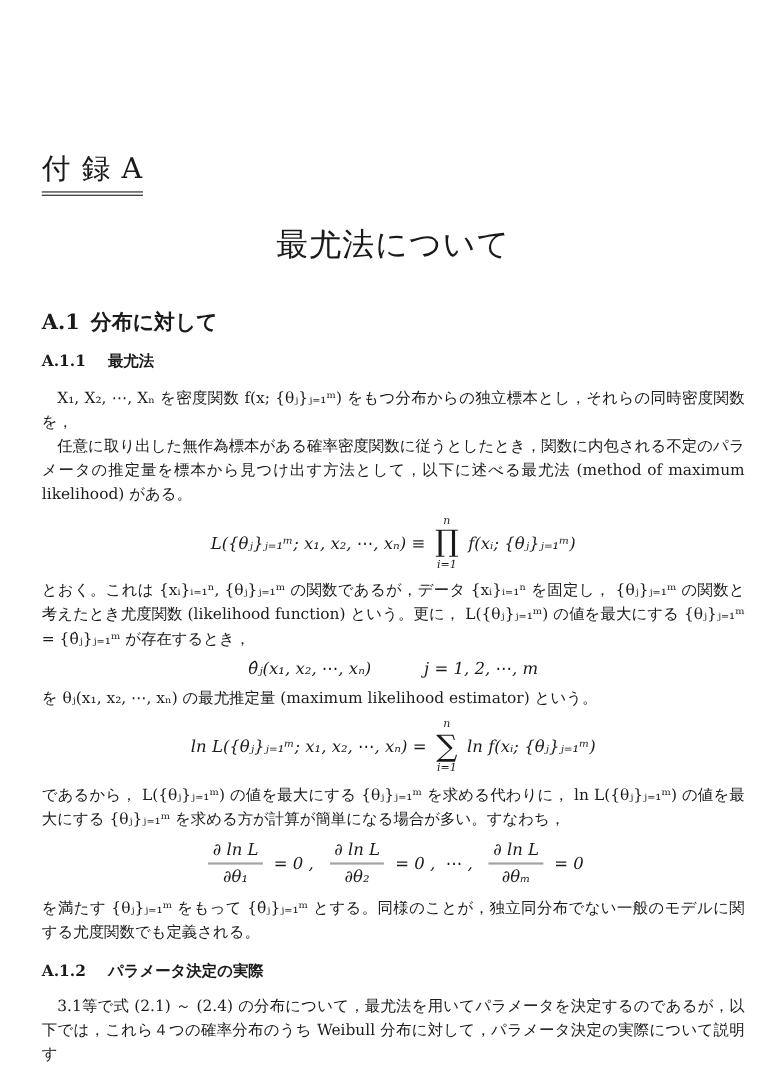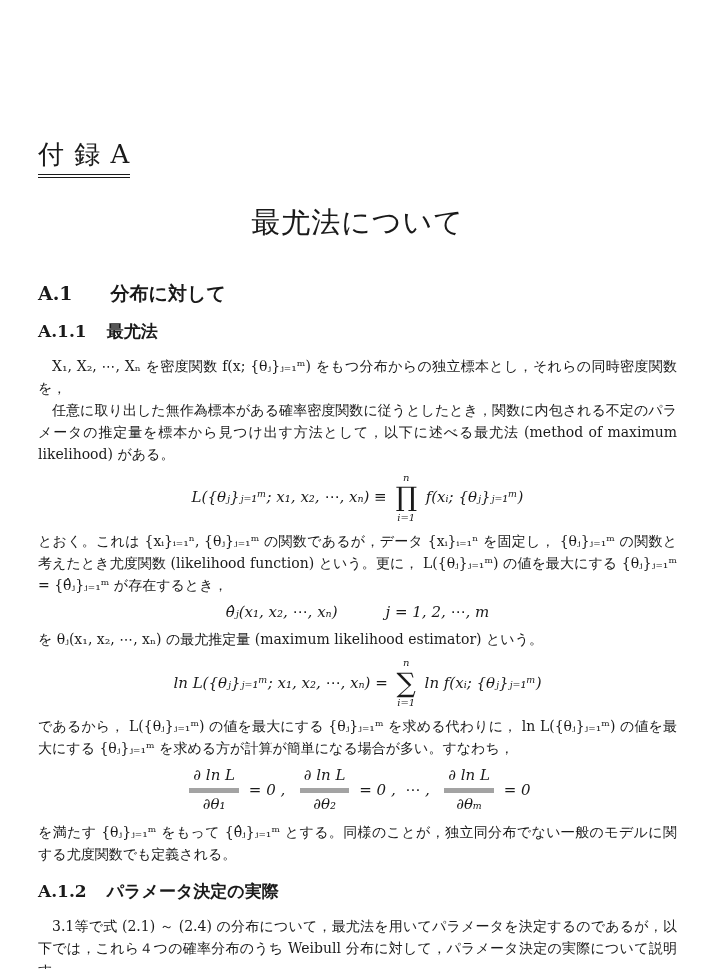--- a/index.html
+++ b/index.html
@@ -27,24 +27,24 @@
   .chapter-title {
     margin: 0 0 42px 0;
     font-size: 29px; font-weight: 400; line-height: 1.2;
     letter-spacing: 1px;
     text-align: center;
   }
   .section-heading {
     margin: 0 0 17px 0;
     font-size: 19px; font-weight: 700; line-height: 1.2;
   }
-  .section-heading .num { margin-right: 38px; }
+  .section-heading .num { margin-right: 10px; }
   .subsection-heading {
     margin: 0 0 12px 0;
-    font-size: 17px; font-weight: 700; line-height: 1.25;
+    font-size: 14px; font-weight: 700; line-height: 1.25;
   }
   .subsection-heading .num { margin-right: 20px; }
   .subsection-heading.later { margin-top: 16px; }
   p.body {
     margin: 0;
     font-size: 14px; line-height: 22px;
     text-align: justify;
   }
   p.body.indent { text-indent: 1em; }
   .equation {
@@ -56,21 +56,21 @@
   .bigop {
     display: inline-flex; flex-direction: column; align-items: center;
     margin: 0 4px; line-height: 1; font-style: normal;
   }
   .bigop .limit { font-size: 10px; font-style: italic; line-height: 1.15; }
   .bigop .operator { font-size: 27px; line-height: 1.05; }
   .frac {
     display: inline-flex; flex-direction: column; align-items: center;
     margin: 0 5px; line-height: 1.3; text-align: center;
   }
-  .frac .numerator { padding: 0 4px 2px; border-bottom: 5px solid #a3a3a3; }
+  .frac .numerator { padding: 0 4px 2px; border-bottom: 2px solid #a3a3a3; }
   .frac .denominator { padding-top: 2px; font-style: italic; }
   .cond-gap { margin-left: 48px; }
 </style>
 </head>
 <body>
 
 <div class="page">
 
   <h1 class="appendix-heading">
     <span class="underlined">付 録 A</span>

